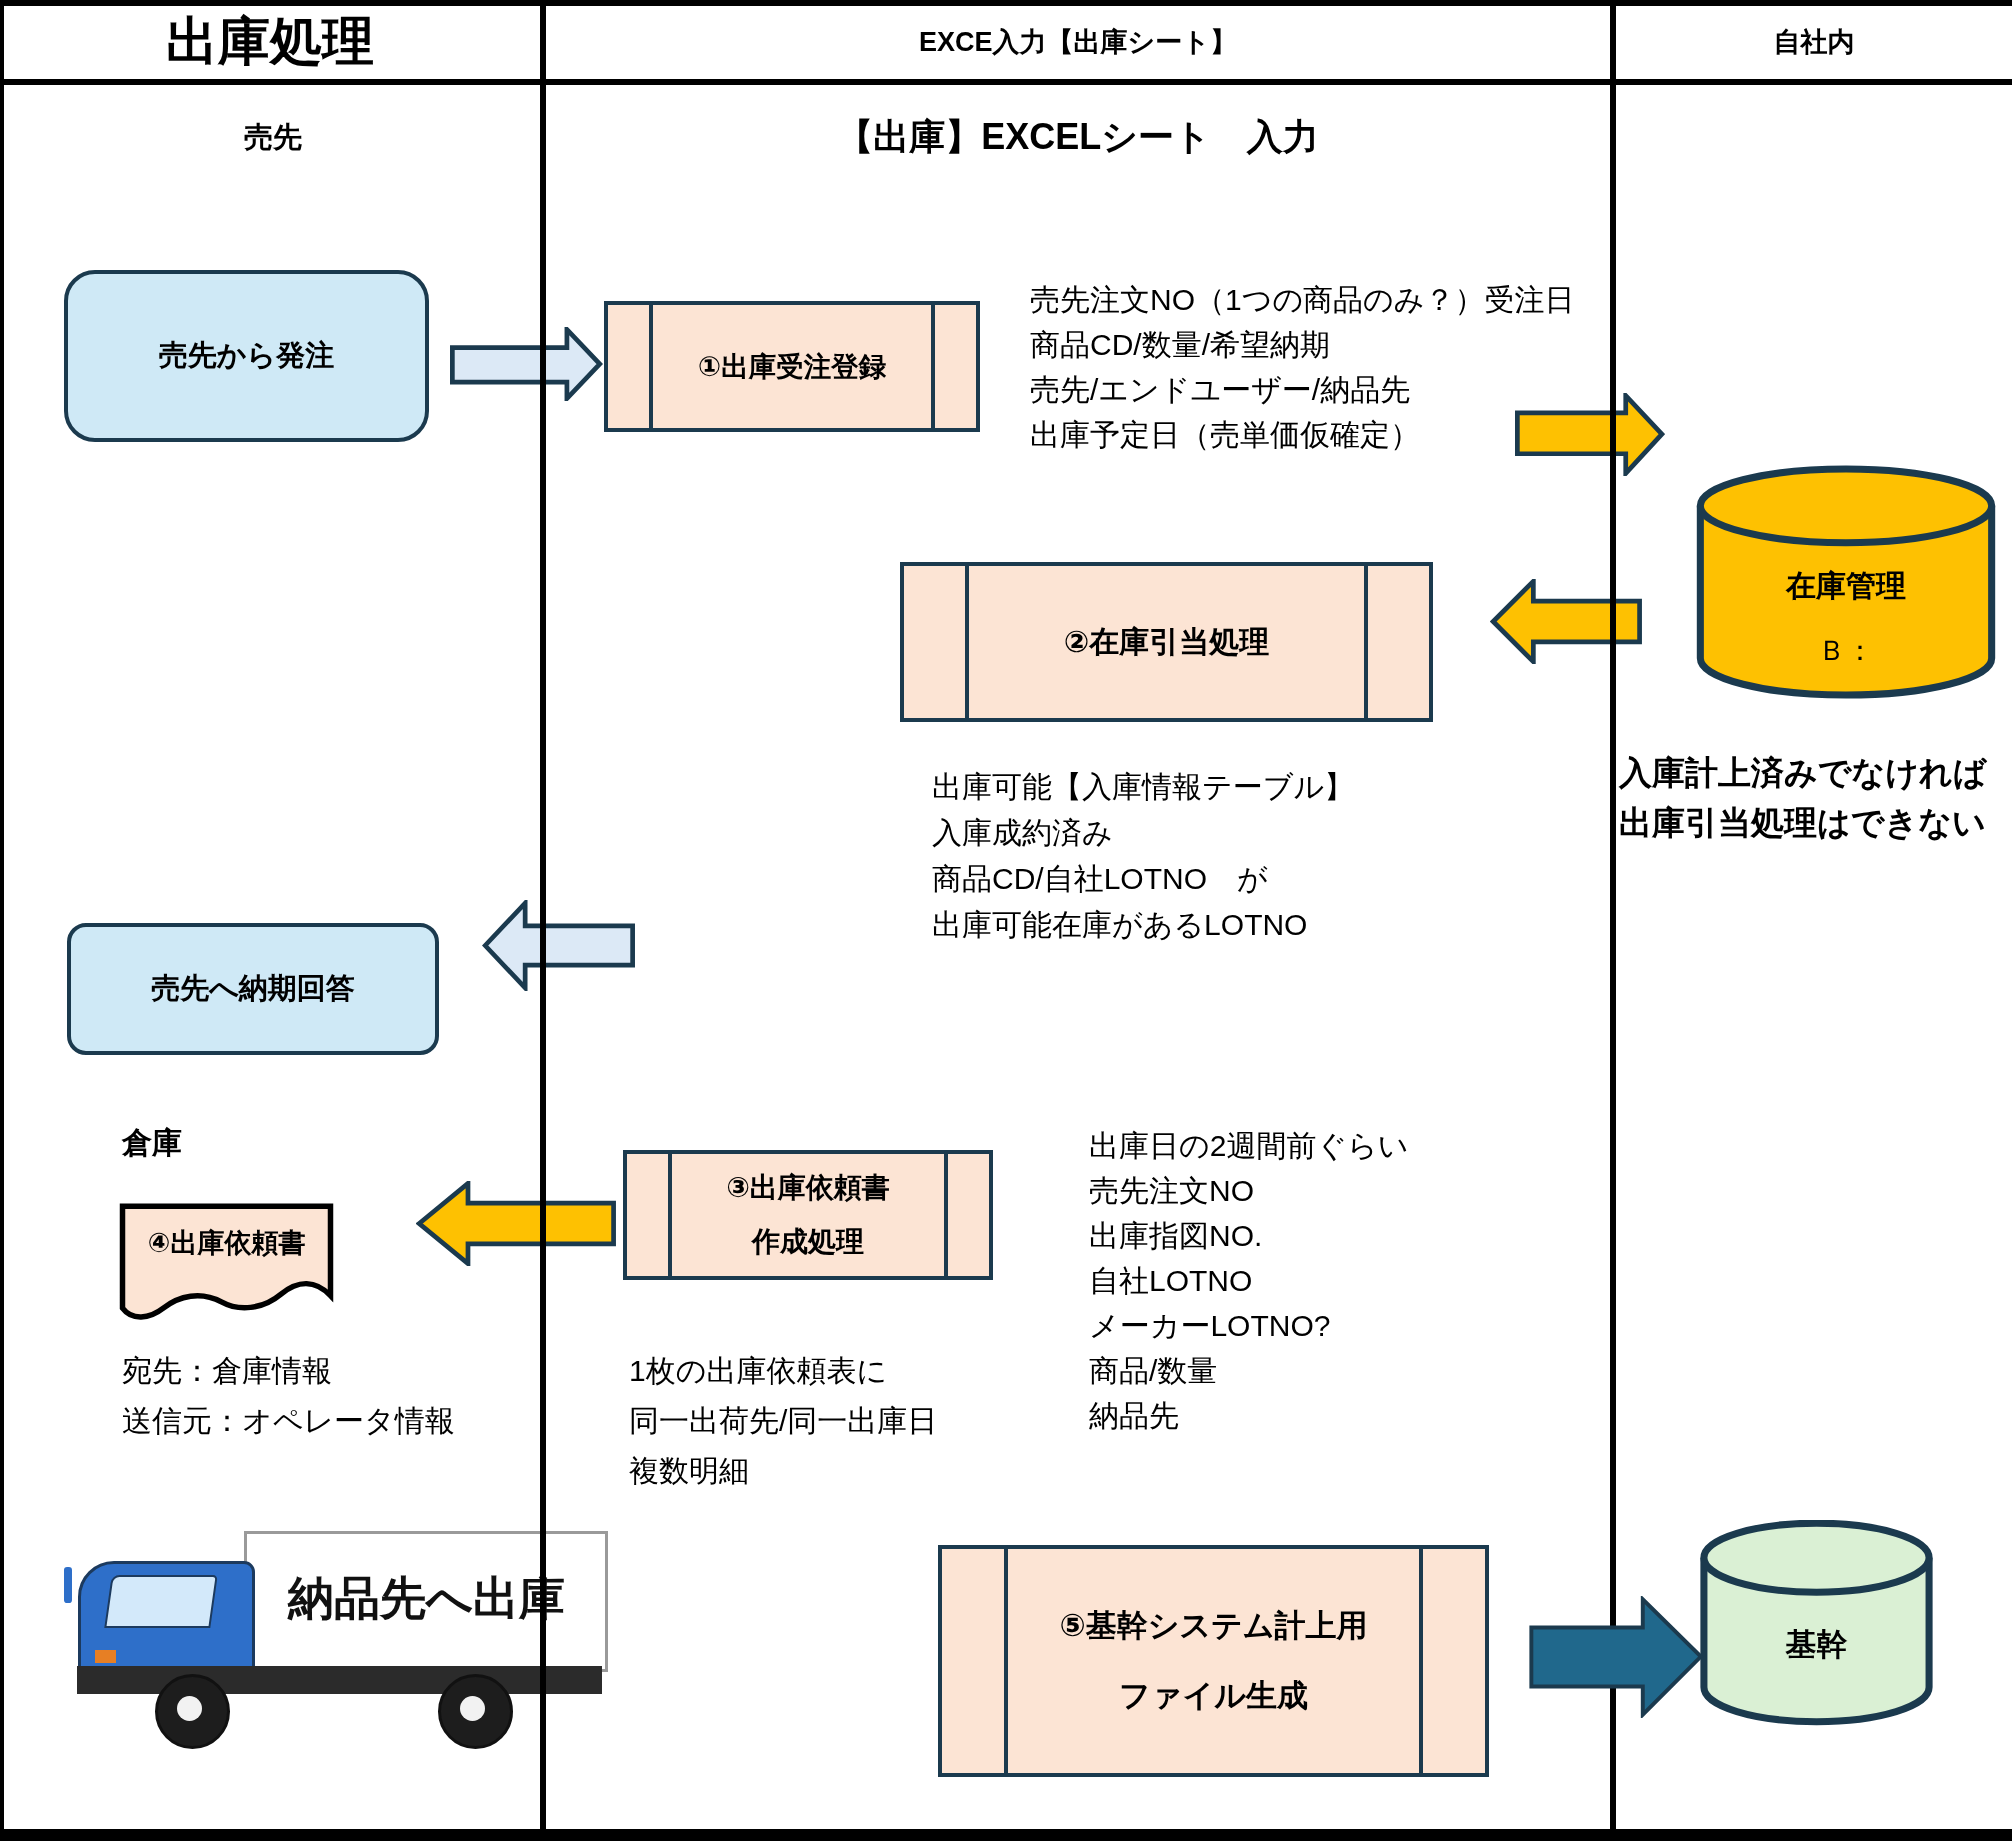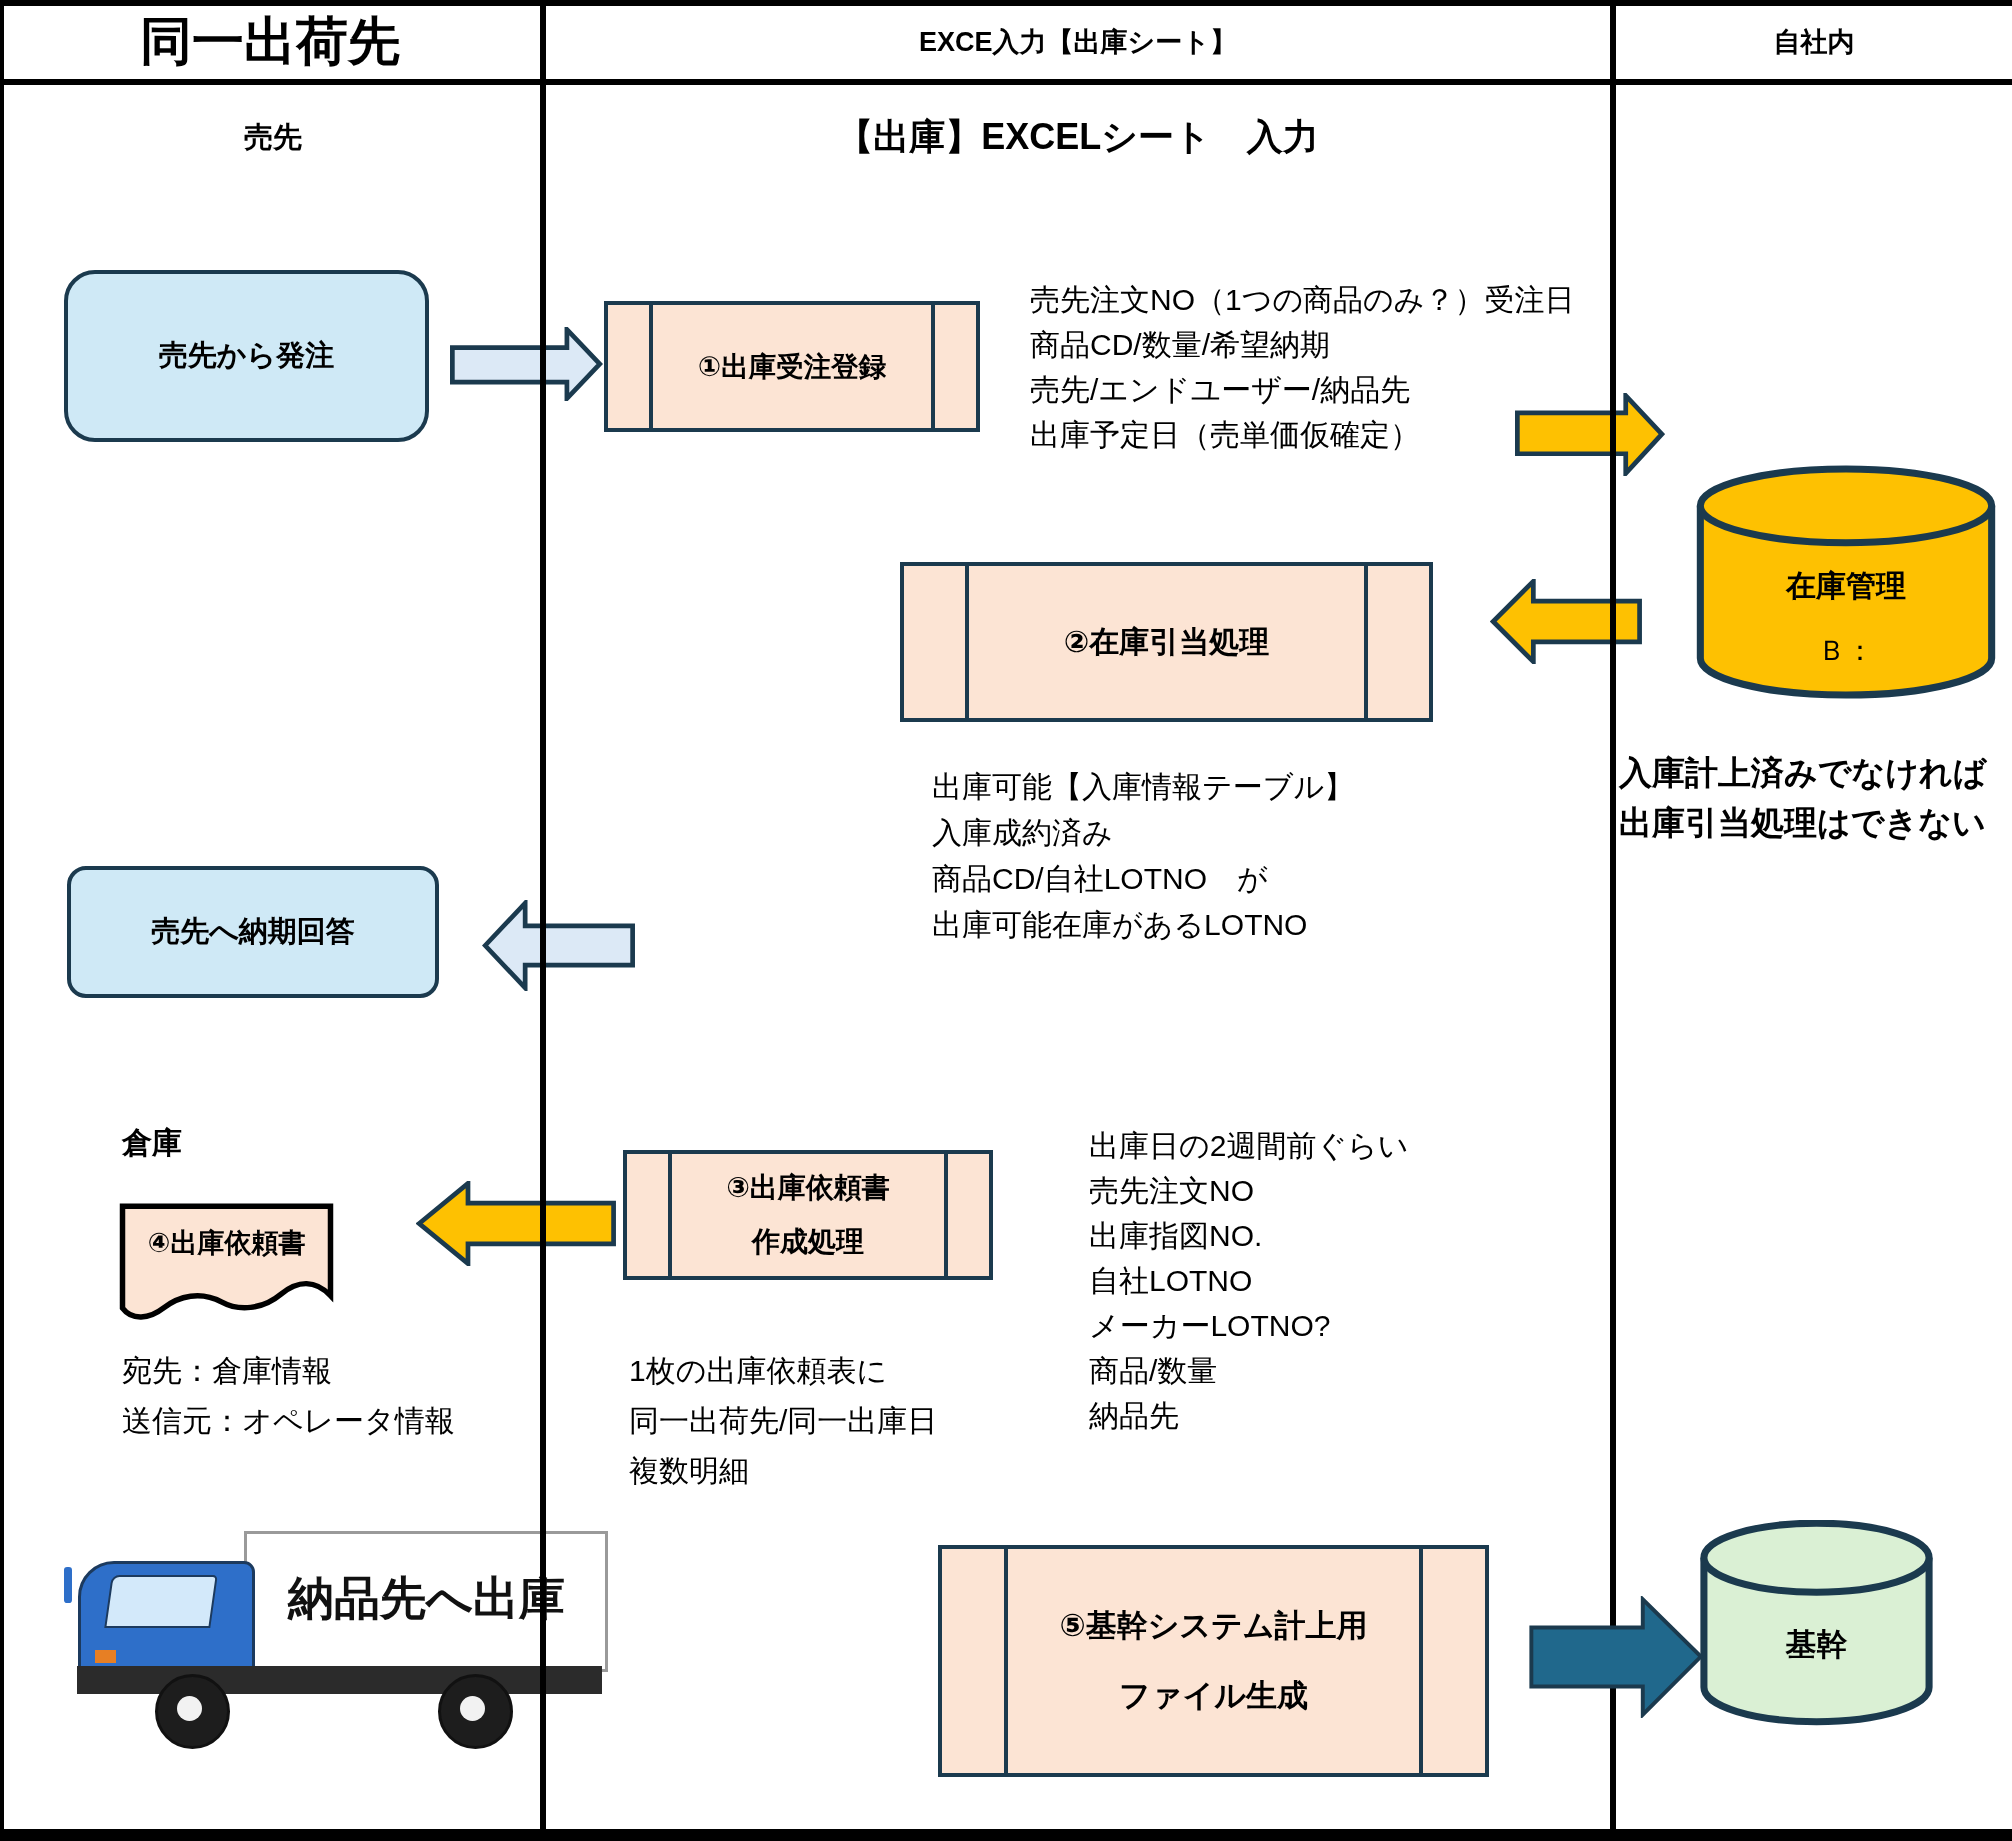--- a/index.html
+++ b/index.html
@@ -26,21 +26,21 @@
   .lbl-seller{left:0;top:114px;width:546px;height:47px;font-size:29px;font-weight:bold;}
   .lbl-excel {left:546px;top:110px;width:1064px;height:55px;font-size:36px;font-weight:bold;}
   .lbl-warehouse{left:122px;top:1124px;width:236px;height:39px;font-size:30px;font-weight:bold;justify-content:flex-start;}
 
   
   .round-box{
     background:#cfe9f6;border:4.7px solid #1b3a4e;border-radius:31px;
     font-size:29px;font-weight:bold;z-index:3;
   }
   .box-order{left:64px;top:270px;width:357px;height:164px;}
-  .box-reply{left:67px;top:866px;width:364px;height:124px;border-radius:19px;}
+  .box-reply{left:67px;top:923px;width:364px;height:124px;border-radius:19px;}
 
   
   .process{background:#fce4d4;border:4.7px solid #1b3a4e;z-index:3;}
   .process .vl{position:absolute;top:0;bottom:0;width:3.9px;background:#1b3a4e;}
   .process .label{position:absolute;inset:0;display:flex;flex-direction:column;
                   align-items:center;justify-content:center;text-align:center;font-weight:bold;}
   .box-step1{left:604px;top:301px;width:368px;height:123px;font-size:27.5px;}
   .box-step1 .vl.l{left:41px;} .box-step1 .vl.r{right:41px;}
   .box-step2{left:900px;top:562px;width:525px;height:152px;font-size:30px;}
   .box-step2 .vl.l{left:61px;} .box-step2 .vl.r{right:61px;}
@@ -101,21 +101,21 @@
 </head>
 <body>
 
 <div class="abs border-top"></div>
 <div class="abs border-left"></div>
 <div class="abs header-sep"></div>
 <div class="abs divider1"></div>
 <div class="abs divider2"></div>
 <div class="abs border-bottom"></div>
 
-<div class="abs center h-lane1">同一出荷先</div>
+<div class="abs center h-lane1">出庫処理</div>
 <div class="abs center h-lane2">EXCE入力【出庫シート】</div>
 <div class="abs center h-lane3">自社内</div>
 
 <div class="abs center lbl-seller">売先</div>
 <div class="abs center lbl-excel">【出庫】EXCELシート　入力</div>
 <div class="abs center lbl-warehouse">倉庫</div>
 
 <div class="abs center round-box box-order">売先から発注</div>
 <div class="abs center round-box box-reply">売先へ納期回答</div>
 

